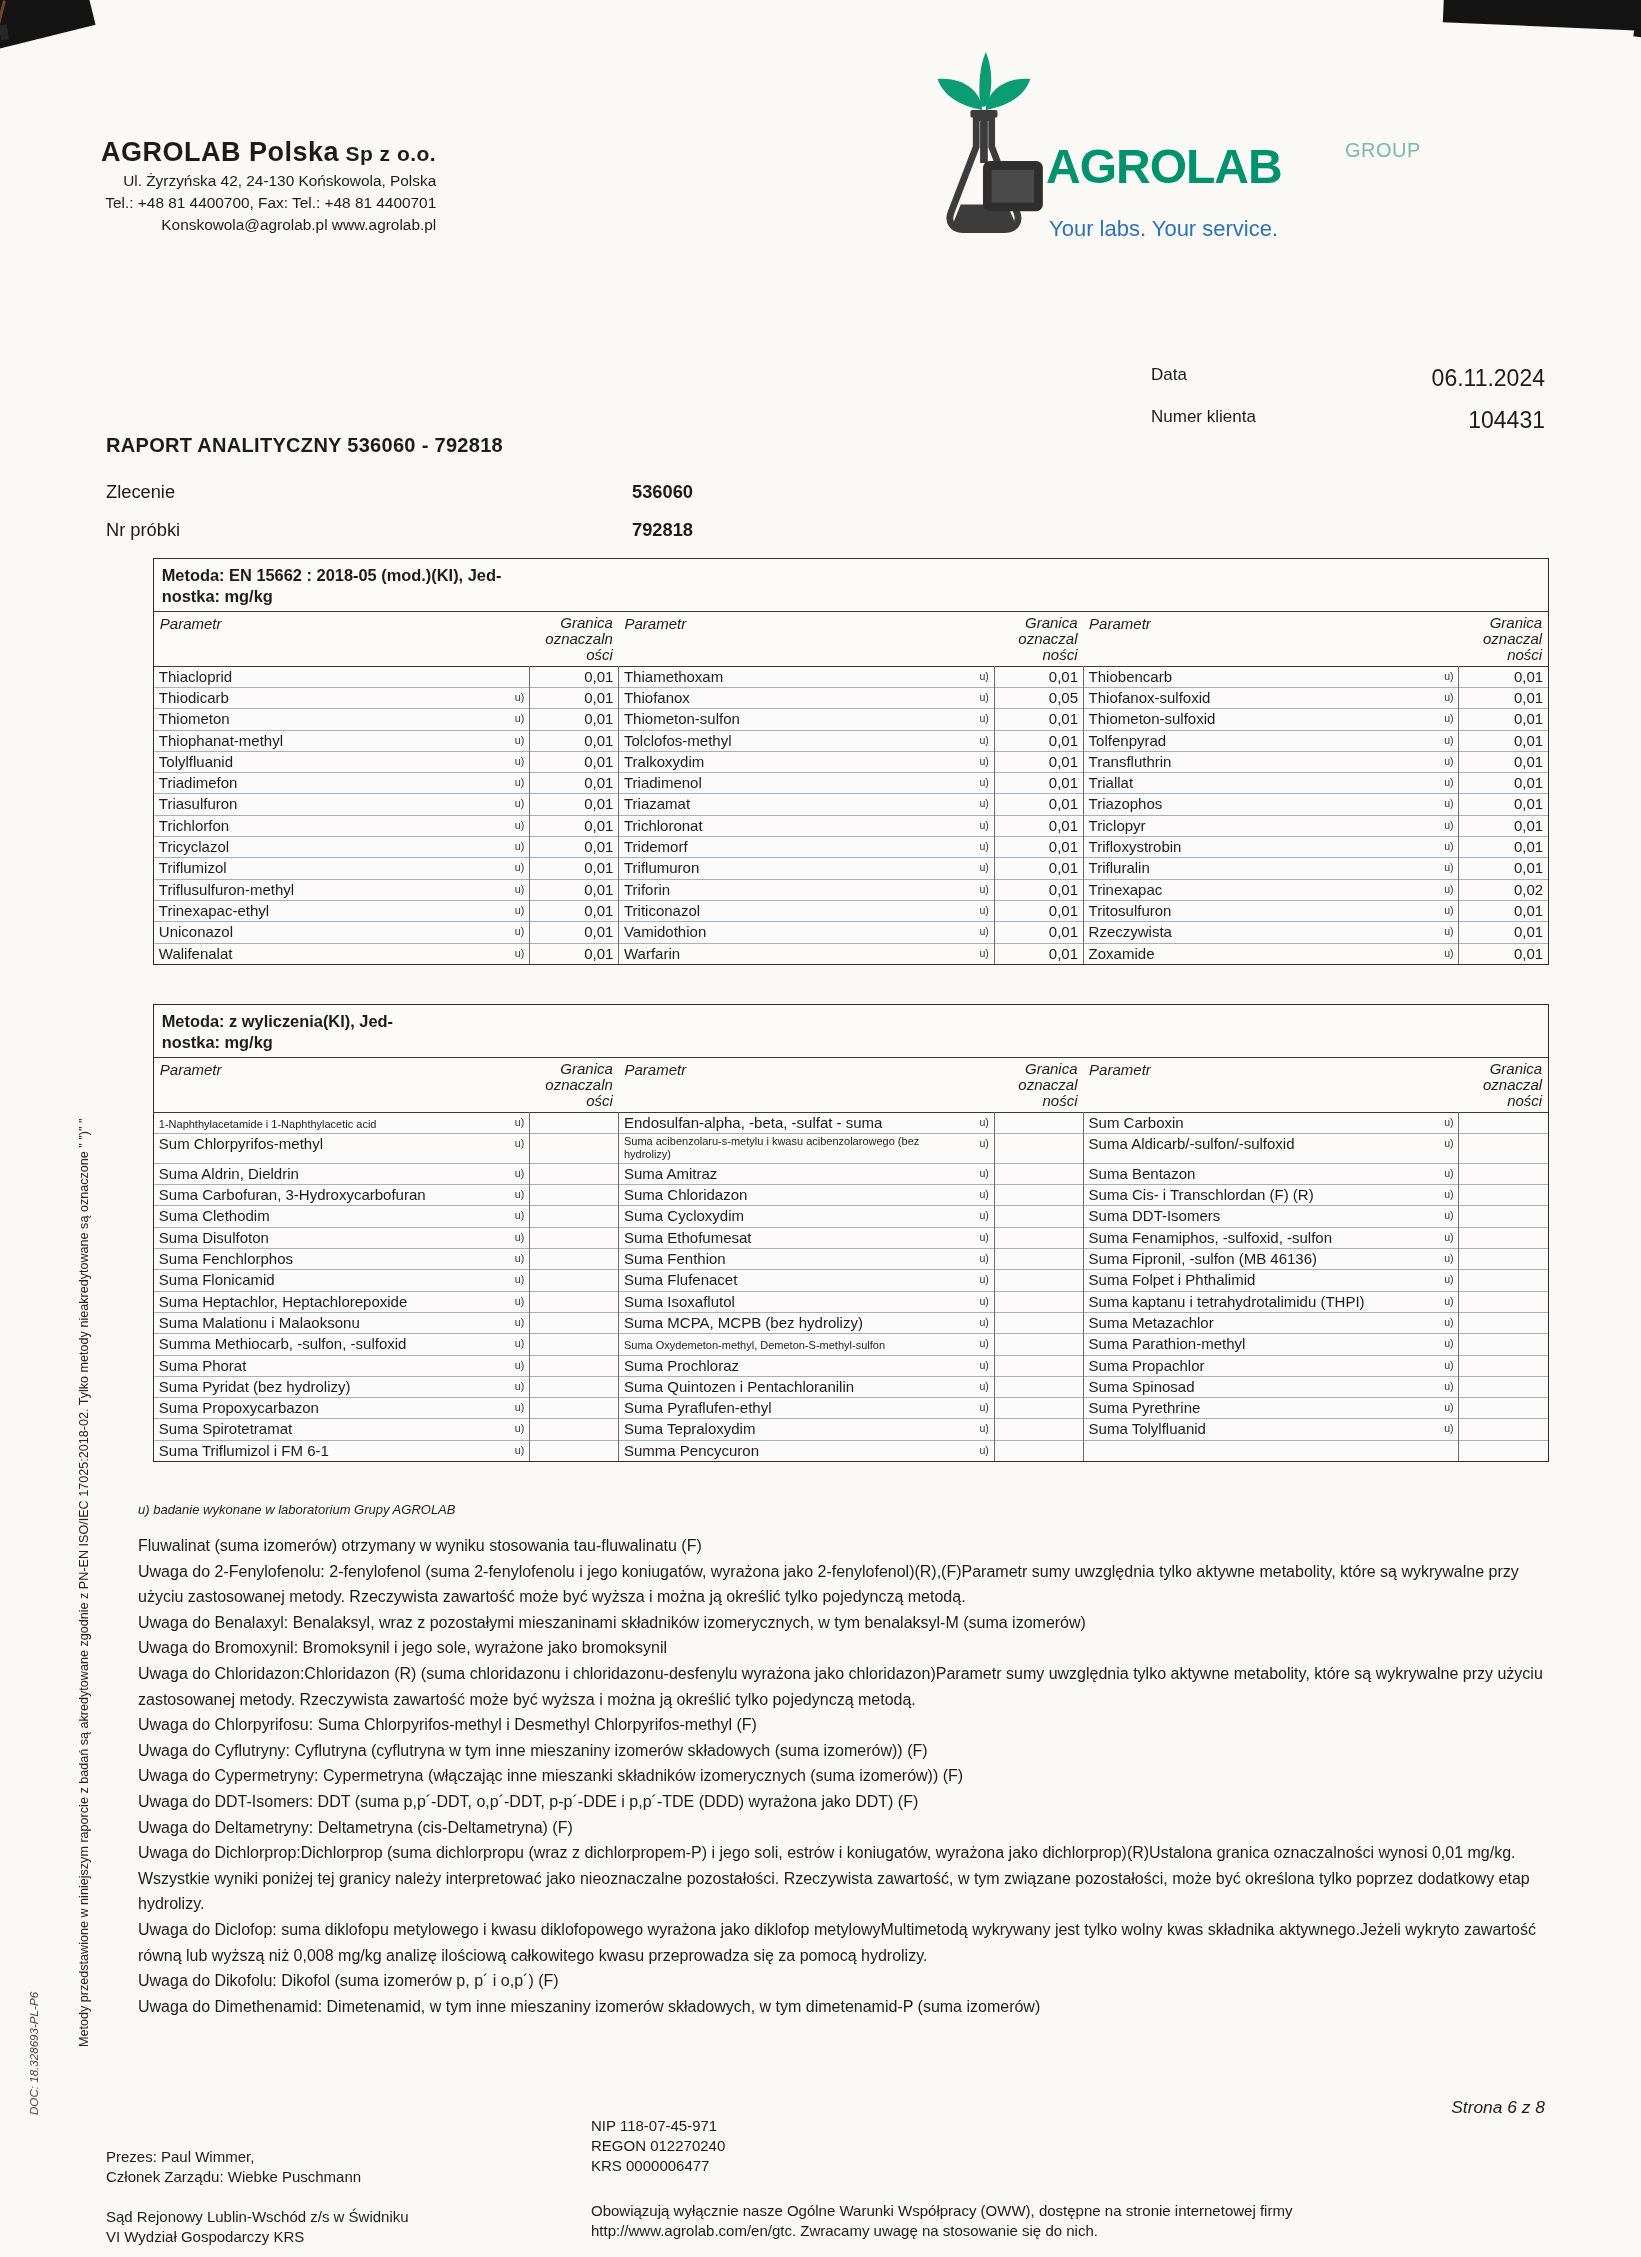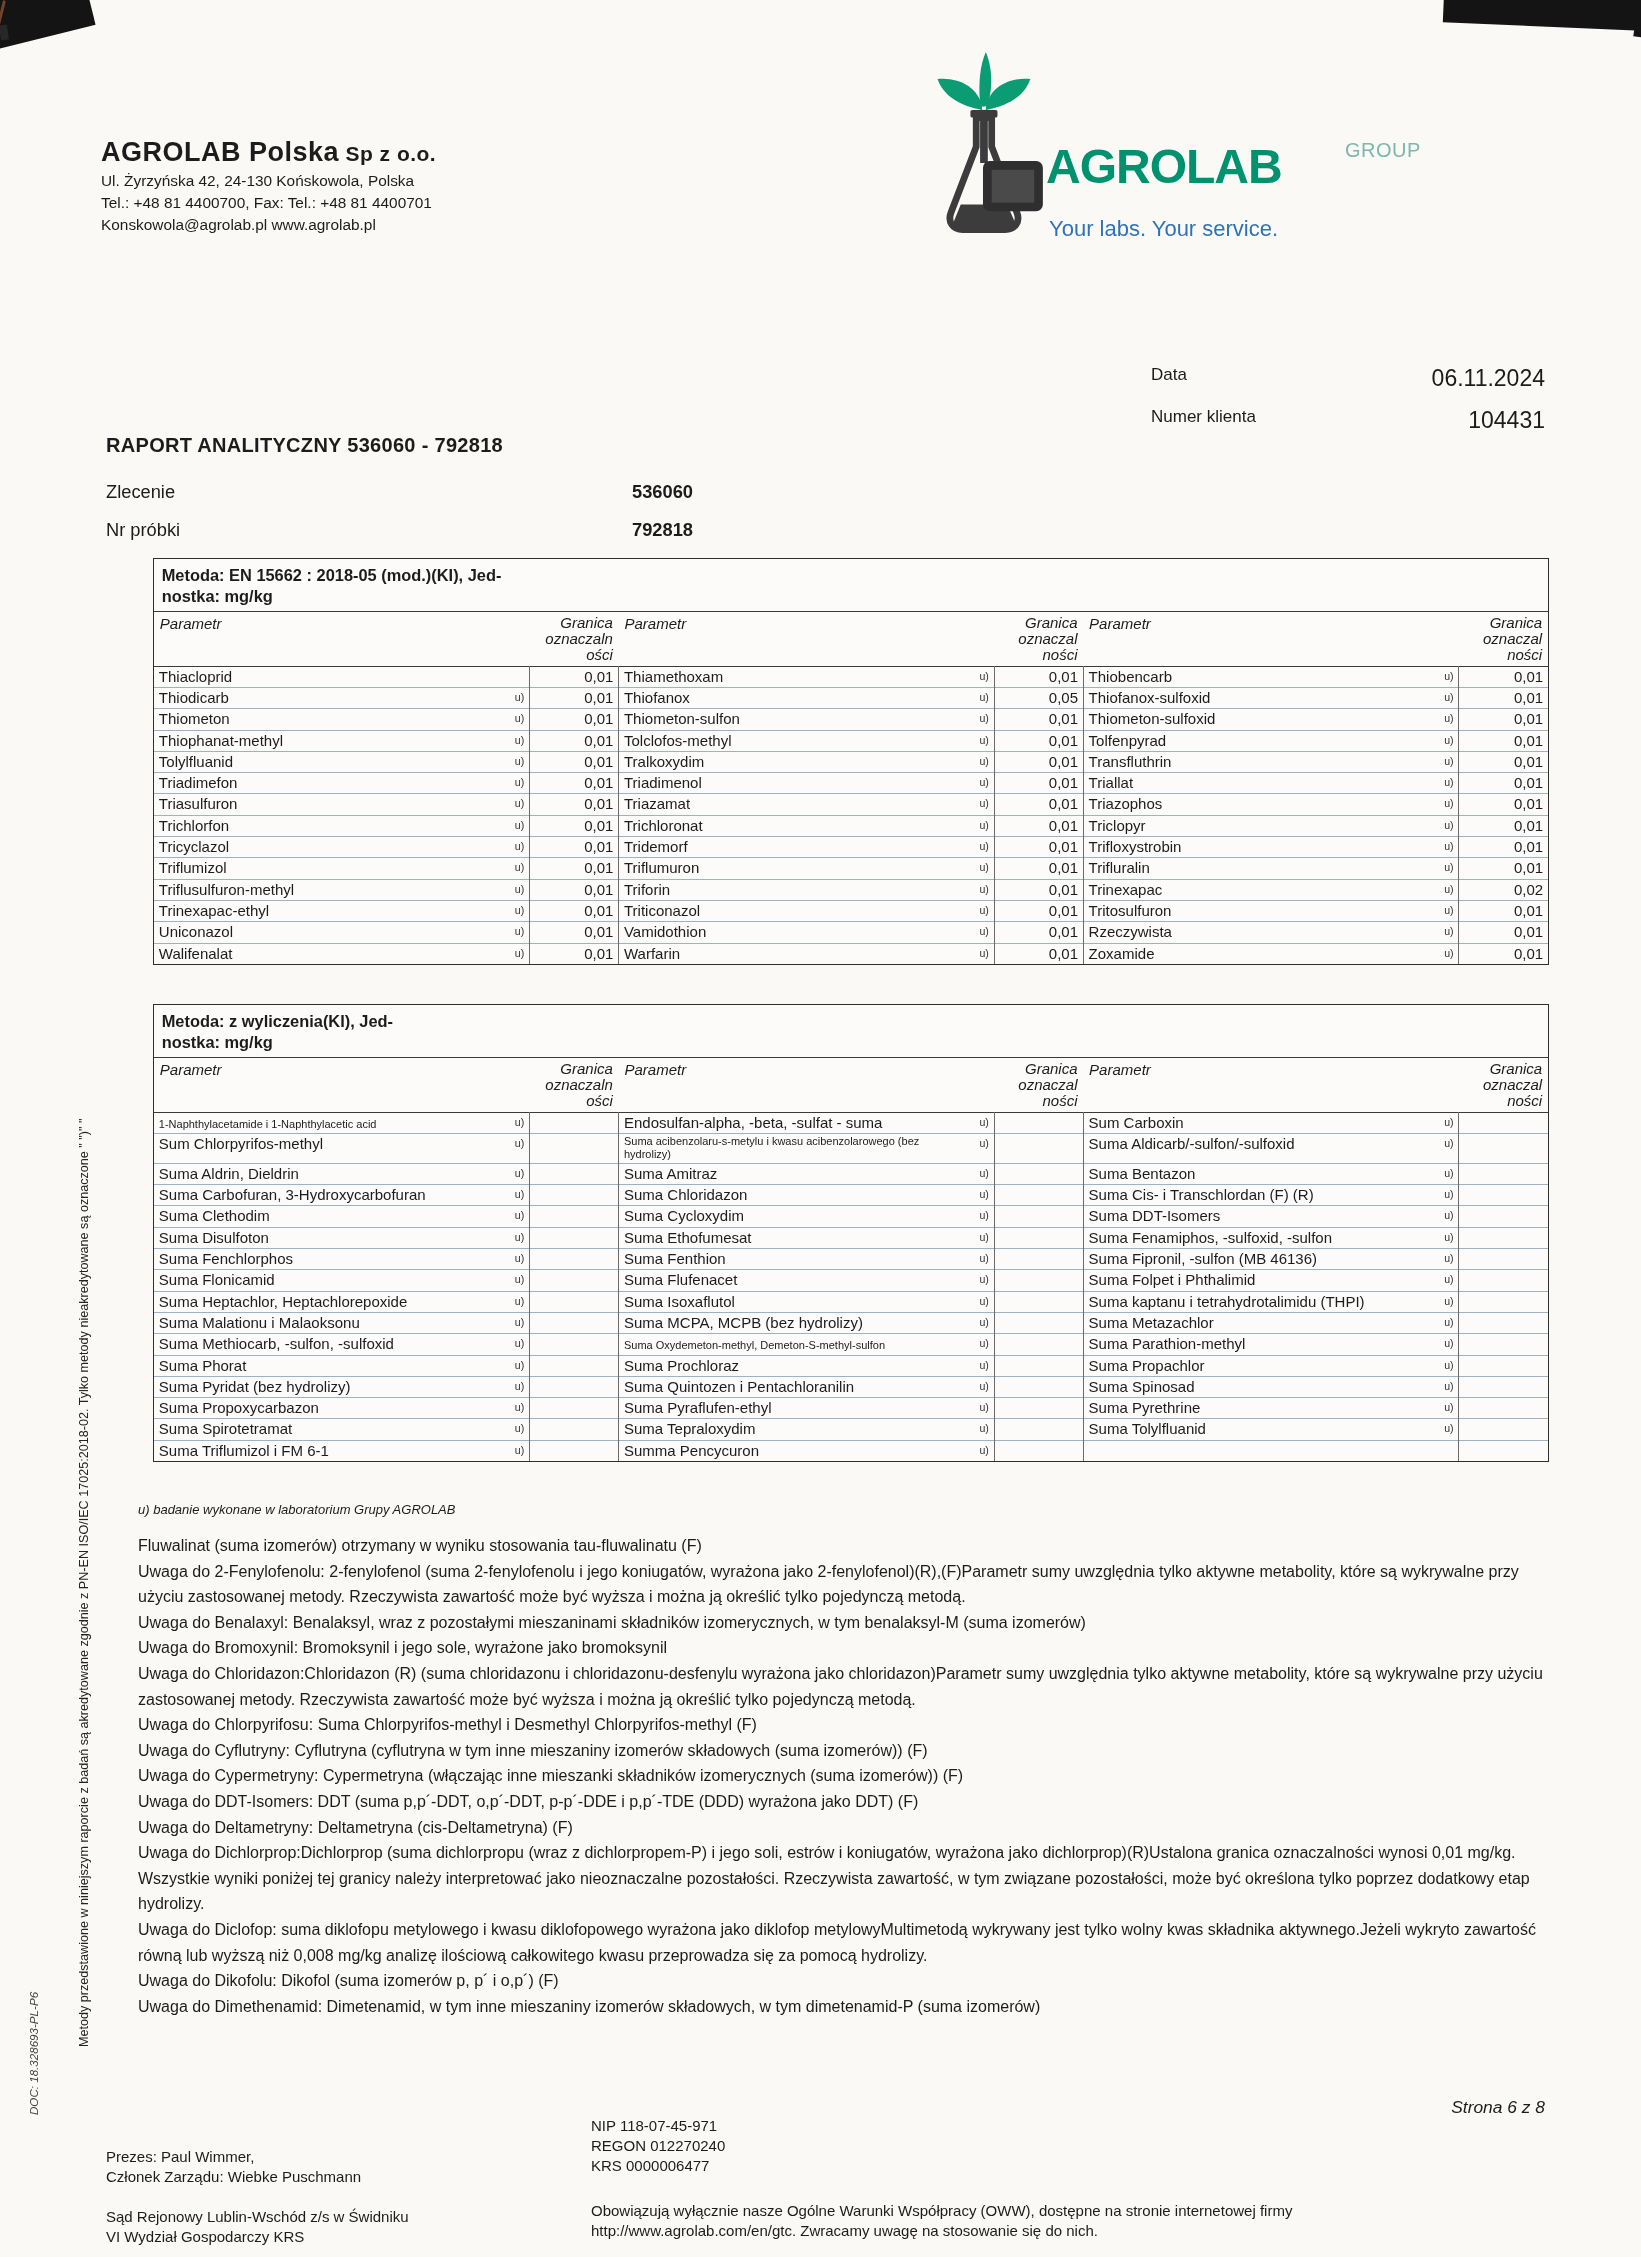--- a/index.html
+++ b/index.html
@@ -9,21 +9,21 @@
     font-family:"Liberation Sans", sans-serif;
   }
   
   .artifact{position:absolute; background:#141414;}
   .corner-tl{top:-29px; left:-37px; width:126px; height:70px; transform:rotate(-14deg);}
   .corner-tr{top:-33px; right:-25px; width:222px; height:60px; transform:rotate(2.5deg);}
   .edge-tick-r{top:11.6px; right:-3.9px; width:9.7px; height:25px; transform:rotate(8deg);}
   .pen-slash{top:674px; left:384px; width:2.9px; height:25px; background:#8a4f2e; transform:rotate(14deg); border-radius:1.9px; opacity:.8;}
   .pen-mark{top:1682px; left:25px; width:7.7px; height:15.4px; background:#2a2a2a; transform:rotate(-8deg); opacity:.85;}
   
-  .company{position:absolute; left:101px; top:137px;}
+  .company{position:absolute; left:101px; top:137px;text-align:right;}
   .company-name{font-size:27px; font-weight:bold; letter-spacing:0.5px;}
   .company-name .suffix{font-size:21px;}
   .company-line{font-size:15.4px; margin-top:2.9px; line-height:19.3px;}
   .logo{position:absolute; left:922px; top:50px; width:541px; height:203px;}
   .logo svg{position:absolute; left:0; top:0;}
   .logo-text{position:absolute; left:124px; top:89px; font-weight:bold; font-size:48px; letter-spacing:-1px;}
   .logo-group{position:absolute; left:423px; top:89px; font-size:20px; letter-spacing:0.5px; font-weight:normal;}
   .logo-tagline{position:absolute; left:127px; top:166px; font-size:22px;}
   
   .meta-label{position:absolute; font-size:17px;}
@@ -363,21 +363,21 @@
           </tr>
           <tr>
             <td class="cell-name g1"><span class="pname">Suma Malationu i Malaoksonu</span><span class="umark">u)</span></td>
             <td class="cell-val"></td>
             <td class="cell-name g2"><span class="pname">Suma MCPA, MCPB (bez hydrolizy)</span><span class="umark">u)</span></td>
             <td class="cell-val"></td>
             <td class="cell-name g3"><span class="pname">Suma Metazachlor</span><span class="umark">u)</span></td>
             <td class="cell-val"></td>
           </tr>
           <tr>
-            <td class="cell-name g1"><span class="pname">Suma Methiocarb, -sulfon, -sulfoxid</span><span class="umark">u)</span></td>
+            <td class="cell-name g1"><span class="pname">Summa Methiocarb, -sulfon, -sulfoxid</span><span class="umark">u)</span></td>
             <td class="cell-val"></td>
             <td class="cell-name g2 small"><span class="pname">Suma Oxydemeton-methyl, Demeton-S-methyl-sulfon</span><span class="umark">u)</span></td>
             <td class="cell-val"></td>
             <td class="cell-name g3"><span class="pname">Suma Parathion-methyl</span><span class="umark">u)</span></td>
             <td class="cell-val"></td>
           </tr>
           <tr>
             <td class="cell-name g1"><span class="pname">Suma Phorat</span><span class="umark">u)</span></td>
             <td class="cell-val"></td>
             <td class="cell-name g2"><span class="pname">Suma Prochloraz</span><span class="umark">u)</span></td>

